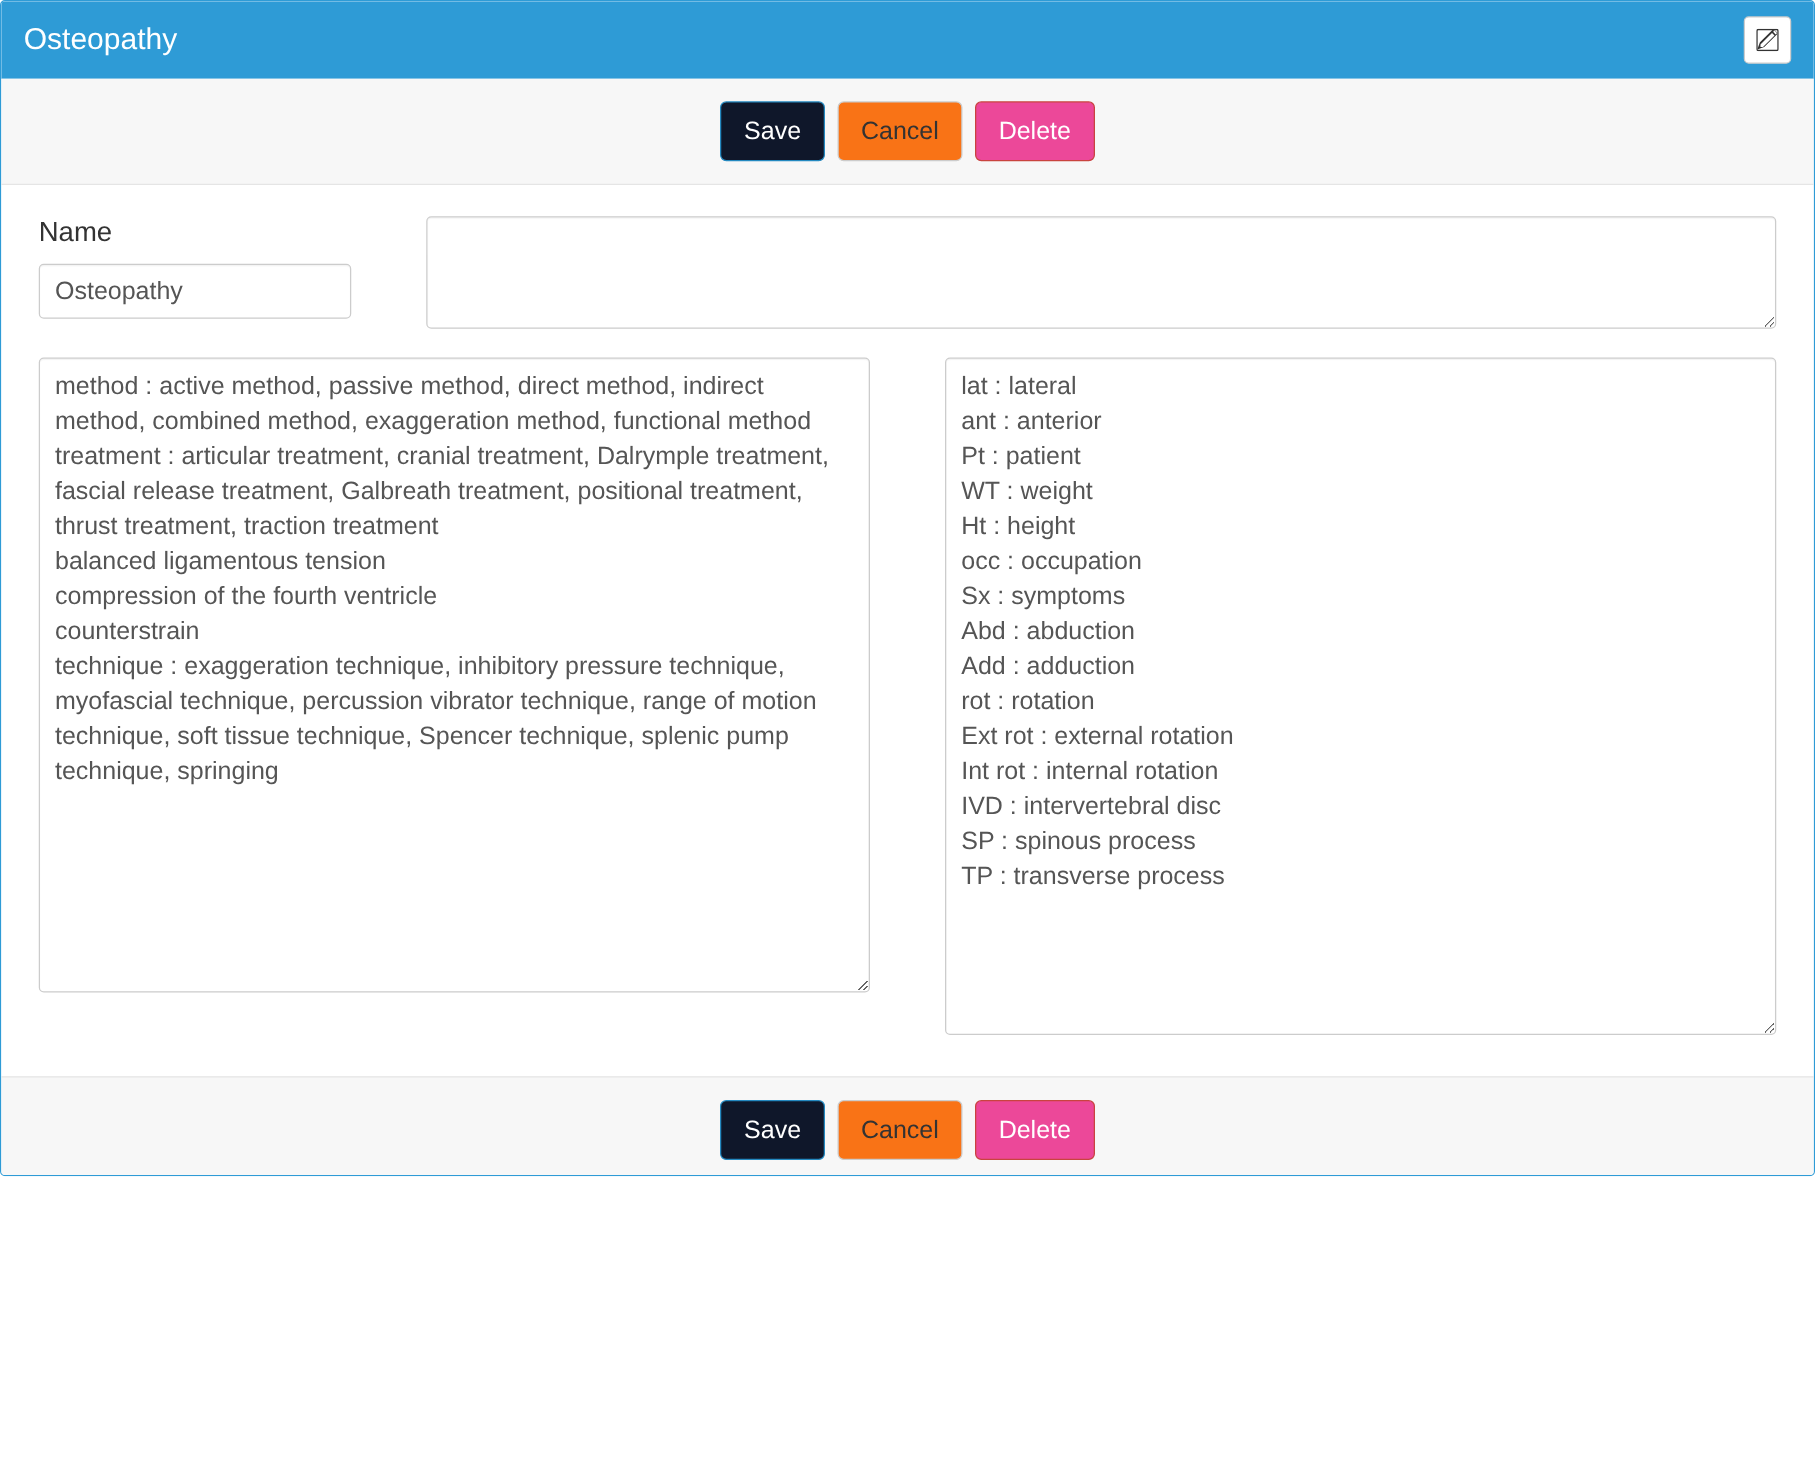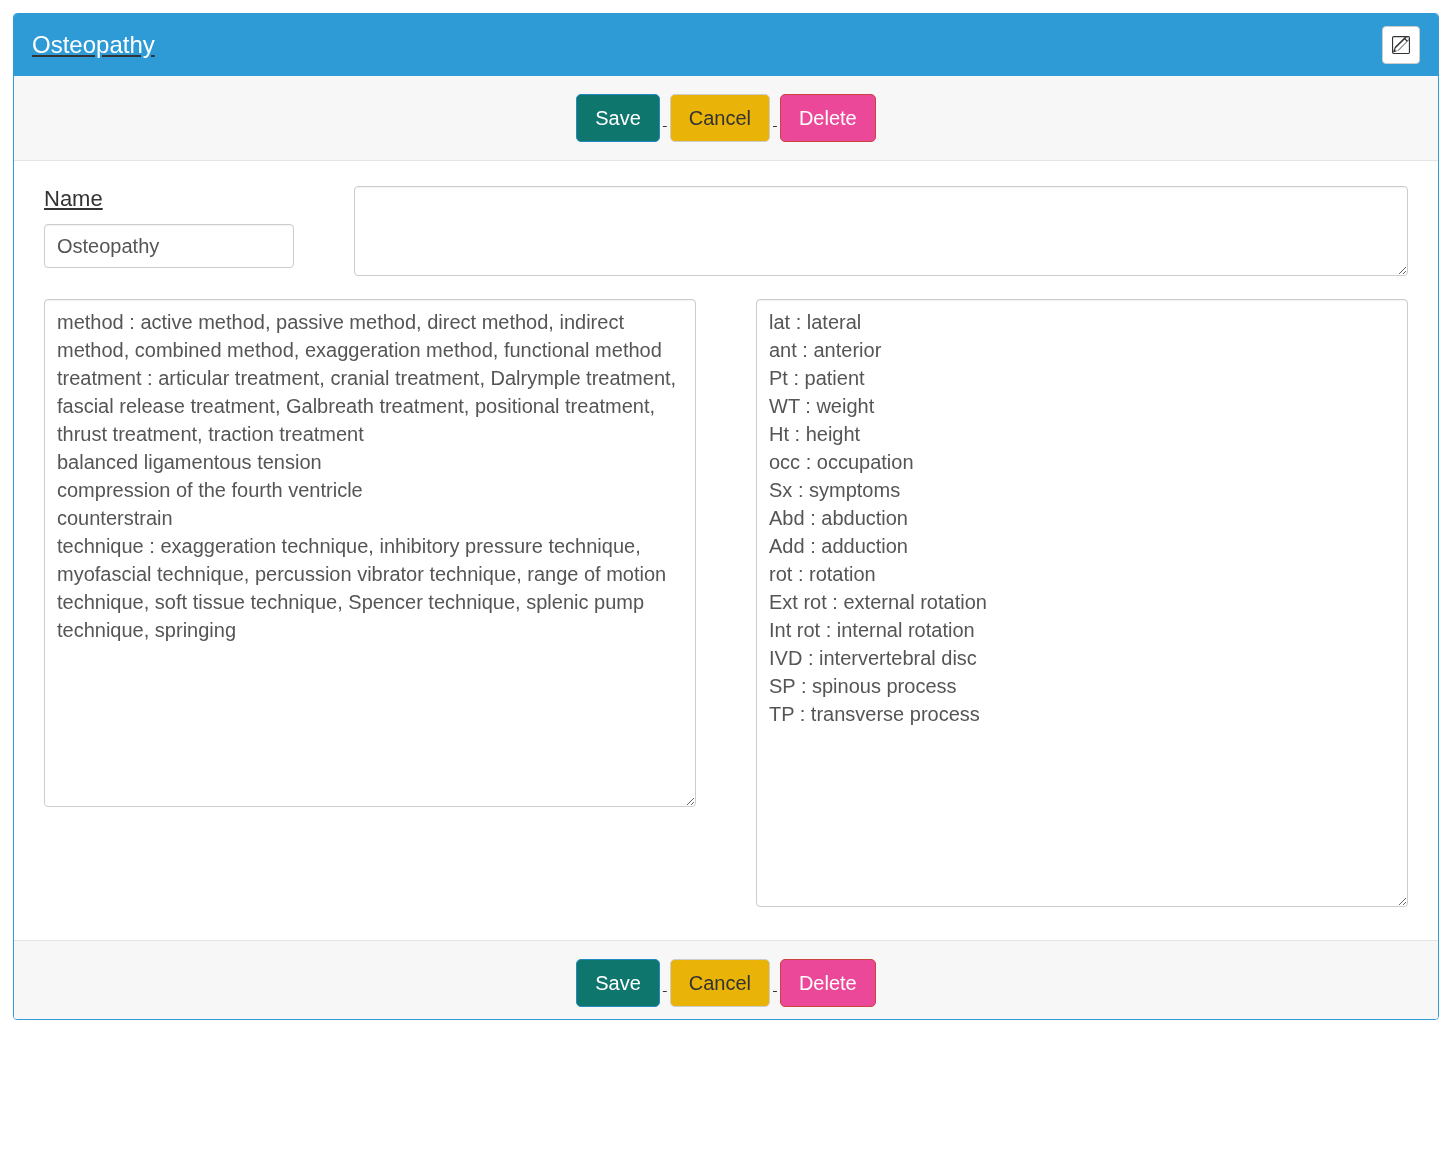--- a/index.html
+++ b/index.html
@@ -7,23 +7,22 @@
     margin: 0;
     padding: 0;
     font-family: "Helvetica Neue", Helvetica, Arial, sans-serif;
     font-size: 14px;
     color: #333;
     background: #fff;
   }
   .panel {
     border: 1px solid #2e9bd6;
     border-radius: 4px;
-    margin: 13px;
+    margin: 0;
     overflow: hidden;
-    text-decoration: underline;
   }
   .panel-header {
     background: #2e9bd6;
     color: #fff;
     padding: 12px 18px;
     display: flex;
     align-items: center;
     justify-content: space-between;
   }
   .panel-title {
@@ -66,26 +65,26 @@
     padding: 9px 18px;
     font-size: 20px;
     line-height: 1.4;
     border-radius: 5px;
     border: 1px solid transparent;
     cursor: pointer;
     margin: 0 3px;
     font-family: inherit;
   }
   .btn-primary {
-    background: #0f766e;
+    background: #0f172a;
     border-color: #2489c0;
     color: #fff;
   }
   .btn-default {
-    background: #eab308;
+    background: #f97316;
     border-color: #ccc;
     color: #333;
   }
   .btn-danger {
     background: #ec4899;
     border-color: #c9433f;
     color: #fff;
   }
   .form-body {
     padding: 25px 30px 30px 30px;
@@ -116,21 +115,21 @@
     background: #fff;
     border: 1px solid #ccc;
     border-radius: 4px;
     box-shadow: inset 0 1px 1px rgba(0,0,0,.05);
     font-family: inherit;
   }
   input.form-control { height: 44px; }
   textarea.form-control { resize: both; }
   #description-field { height: 90px; resize: both; }
   #words-field { height: 508px; }
-  #macros-field { height: 608px; }
+  #macros-field { height: 542px; }
 </style>
 </head>
 <body>
 
 <div class="panel">
 
   <div class="panel-header">
     <h3 class="panel-title">Osteopathy</h3>
     <button class="edit-btn">
       <svg viewBox="0 0 16 16">

